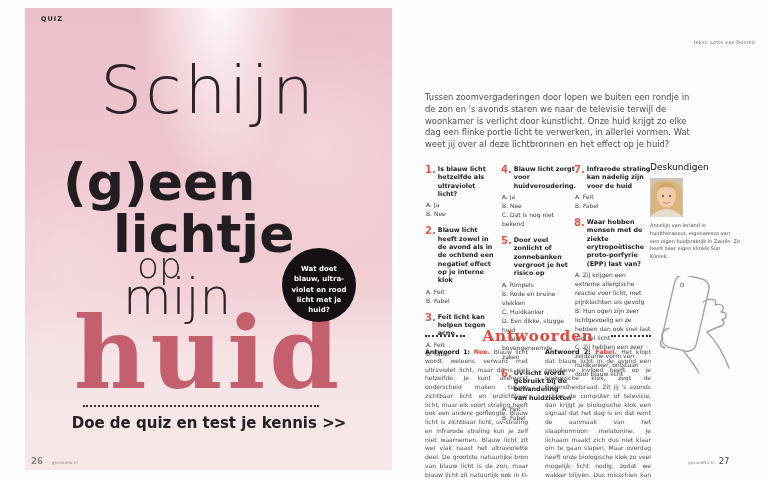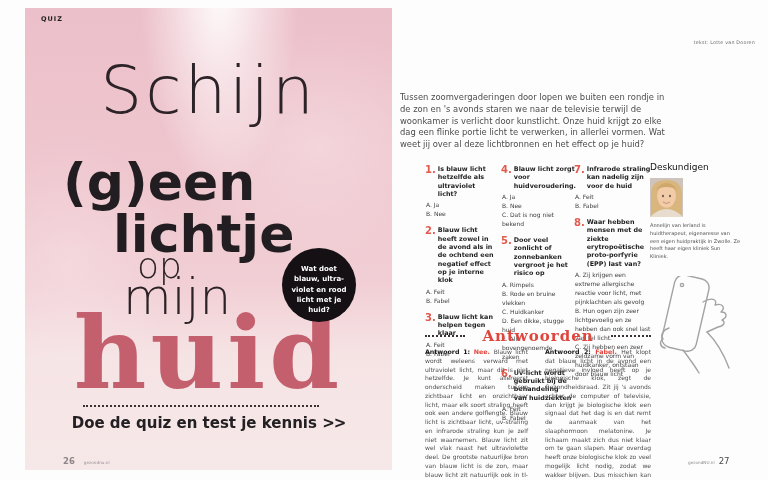--- a/index.html
+++ b/index.html
@@ -25,29 +25,29 @@
   .t4{top:240px;left:112px;font-size:36px;}
   .t5{top:264px;left:98px;font-size:50px;}
   .t6{top:295px;left:0;width:100%;text-align:center;font-family:"DejaVu Serif",serif;font-weight:bold;
       font-size:100px;color:#c4606e;line-height:1;letter-spacing:4px;}
   .badge{left:257px;top:240px;width:74px;height:74px;border-radius:50%;background:#141014;color:#ffffff;
          display:flex;align-items:flex-end;justify-content:center;text-align:center;
          font-size:7px;font-weight:600;line-height:1.45;padding:7px;box-sizing:border-box;}
   .rule{top:397px;left:58px;width:236px;height:0;border-top:2px dotted #3a3134;}
   .cta{top:406px;left:0;width:100%;text-align:center;font-size:15px;font-weight:bold;color:#232023;}
   .cta .arr{letter-spacing:-1px;}
-  .pfoot{left:6px;top:448px;display:flex;align-items:baseline;gap:9px;margin-left:32px;}
+  .pfoot{left:6px;top:448px;display:flex;align-items:baseline;gap:9px;}
   .pnum{font-size:8.5px;font-weight:bold;color:#8f868a;}
   .psite{font-size:4.2px;color:#9a9298;}
 
   
   .right-page{position:absolute;inset:0;}
   .right-page>*{position:absolute;}
   .byline{right:13px;top:40px;width:160px;text-align:right;font-size:4.8px;color:#6e6e6e;letter-spacing:.2px;}
-  .intro{left:400px;top:92px;width:277px;font-size:8.4px;line-height:1.4;color:#4c4c4c;margin:0;}
+  .intro{left:425px;top:92px;width:277px;font-size:8.4px;line-height:1.4;color:#4c4c4c;margin:0;}
 
   .questions{left:425px;top:165px;width:226px;height:172px;}
   .qcol{position:absolute;top:0;}
   .qcol1{left:0;width:71px;}
   .qcol2{left:76px;width:71px;}
   .qcol3{left:149px;width:77px;}
   .question{margin-bottom:8px;}
   .q-head{display:flex;gap:2px;align-items:flex-start;}
   .q-num{font-size:10px;font-weight:bold;color:#e4594e;line-height:1;}
   .q-text{font-size:6.4px;font-weight:bold;color:#1d1d1d;line-height:1.3;}
@@ -129,21 +129,21 @@
               <span class="q-text">Blauw licht heeft zowel in de avond als in de ochtend een negatief effect op je interne klok</span>
             </div>
             <ul class="q-options">
               <li>A.  Feit</li>
               <li>B.  Fabel</li>
             </ul>
           </div>
           <div class="question">
             <div class="q-head">
               <span class="q-num">3.</span>
-              <span class="q-text">Blauw licht kan helpen tegen klaar</span>
+              <span class="q-text">Feit licht kan helpen tegen acne</span>
             </div>
             <ul class="q-options">
               <li>A.  Feit</li>
               <li>B.  Fabel</li>
             </ul>
           </div>
         </div>
       <div class="qcol qcol2">
           <div class="question">
             <div class="q-head">

